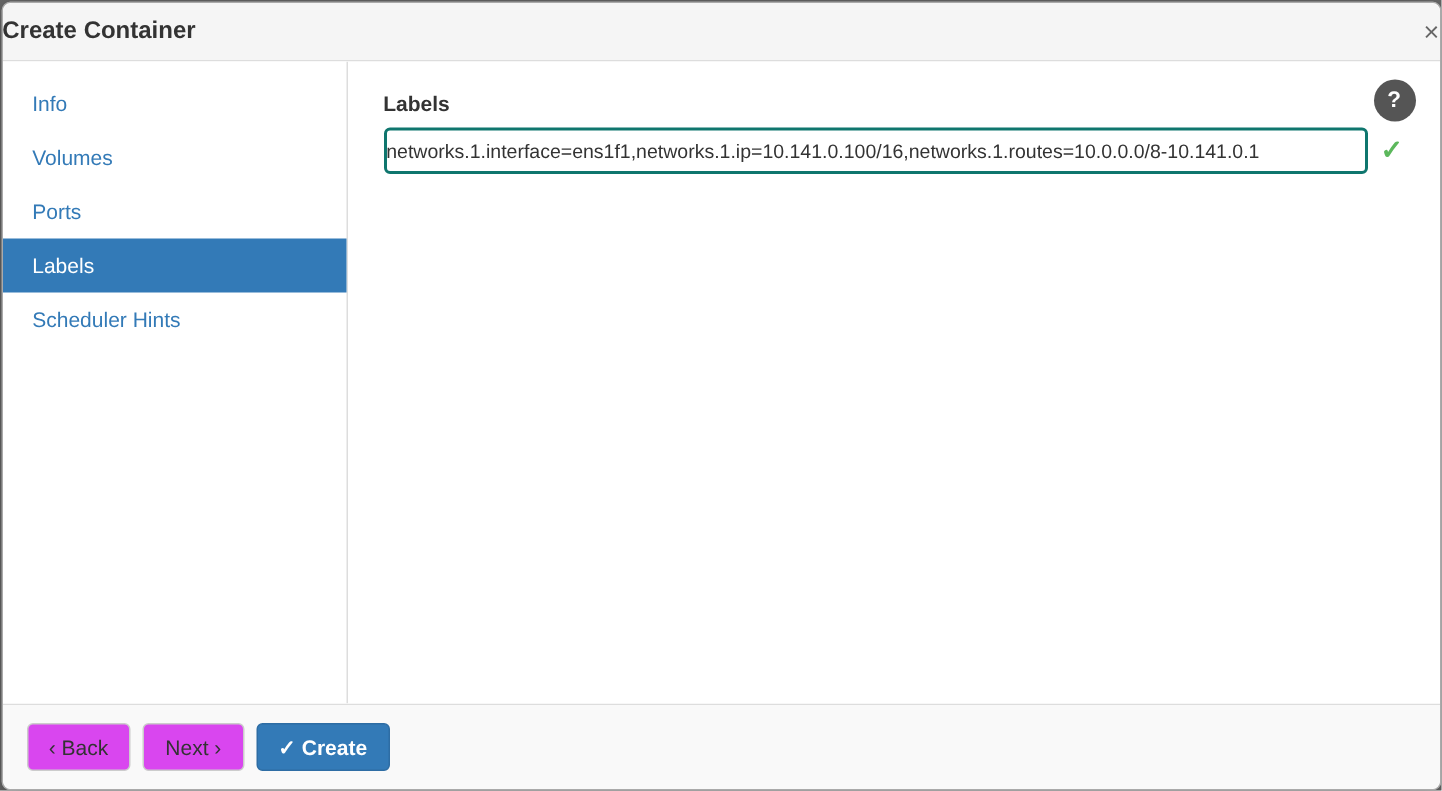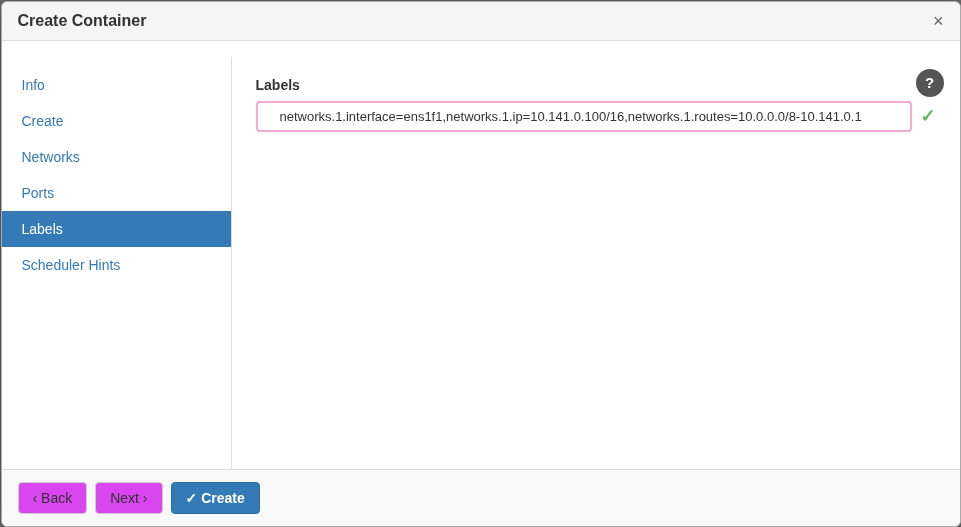--- a/index.html
+++ b/index.html
@@ -27,21 +27,21 @@
       border: 1px solid #aaa;
       display: flex;
       flex-direction: column;
       box-shadow: 0 4px 20px rgba(0,0,0,0.4);
       position: relative;
       overflow: hidden;
     }
     .modal-header {
       background: #f5f5f5;
       border-bottom: 1px solid #ddd;
-      padding: 10px 16px;
+      padding: 10px 0;
       display: flex;
       align-items: center;
       justify-content: space-between;
       border-radius: 6px 6px 0 0;
     }
     .modal-title {
       font-size: 16px;
       font-weight: bold;
       color: #333;
     }
@@ -50,21 +50,20 @@
       border: none;
       font-size: 18px;
       color: #666;
       cursor: pointer;
       line-height: 1;
     }
     .modal-body {
       display: flex;
       flex: 1;
       overflow: hidden;
-      margin-top: 16px;
     }
     .sidebar {
       width: 230px;
       background: #fff;
       border-right: 1px solid #ddd;
       padding: 10px 0;
       flex-shrink: 0;
     }
     .sidebar-item {
       padding: 10px 20px;
@@ -106,22 +105,22 @@
       margin-bottom: 8px;
       font-size: 14px;
     }
     .input-row {
       display: flex;
       align-items: center;
       gap: 8px;
     }
     .label-input {
       flex: 1;
-      padding: 6px 22px;
-      border: 2px solid #f9a8d4;
+      padding: 6px 0;
+      border: 2px solid #0f766e;
       border-radius: 4px;
       font-size: 13px;
       color: #333;
       outline: none;
     }
     .check-icon {
       color: #5cb85c;
       font-size: 18px;
       font-weight: bold;
     }
@@ -168,22 +167,21 @@
 
     <div class="modal-header">
       <span class="modal-title">Create Container</span>
       <button class="close-btn">×</button>
     </div>
 
     <div class="modal-body">
 
       <div class="sidebar">
         <div class="sidebar-item">Info</div>
-        <div class="sidebar-item">Create</div>
-        <div class="sidebar-item">Networks</div>
+        <div class="sidebar-item">Volumes</div>
         <div class="sidebar-item">Ports</div>
         <div class="sidebar-item active">Labels</div>
         <div class="sidebar-item">Scheduler Hints</div>
       </div>
 
       <div class="main-content">
         <button class="help-btn">?</button>
         <div class="field-label">Labels</div>
         <div class="input-row">
           <input class="label-input" type="text" value="networks.1.interface=ens1f1,networks.1.ip=10.141.0.100/16,networks.1.routes=10.0.0.0/8-10.141.0.1" style="">

